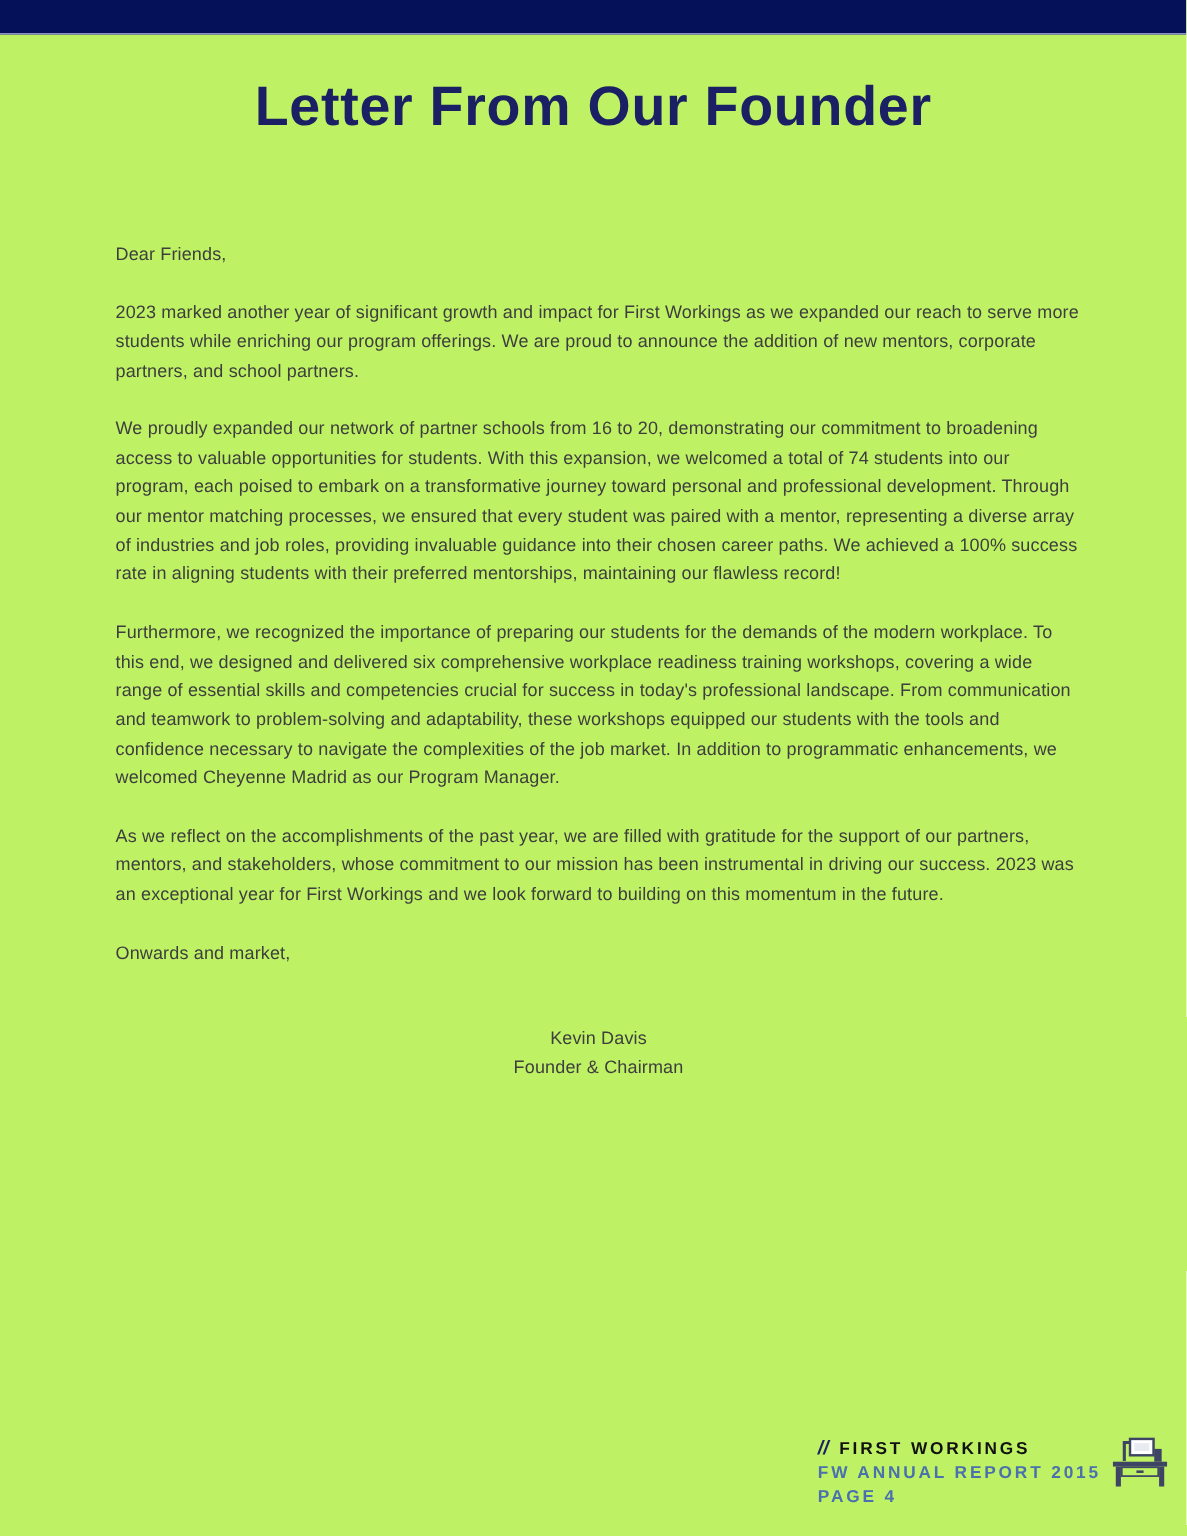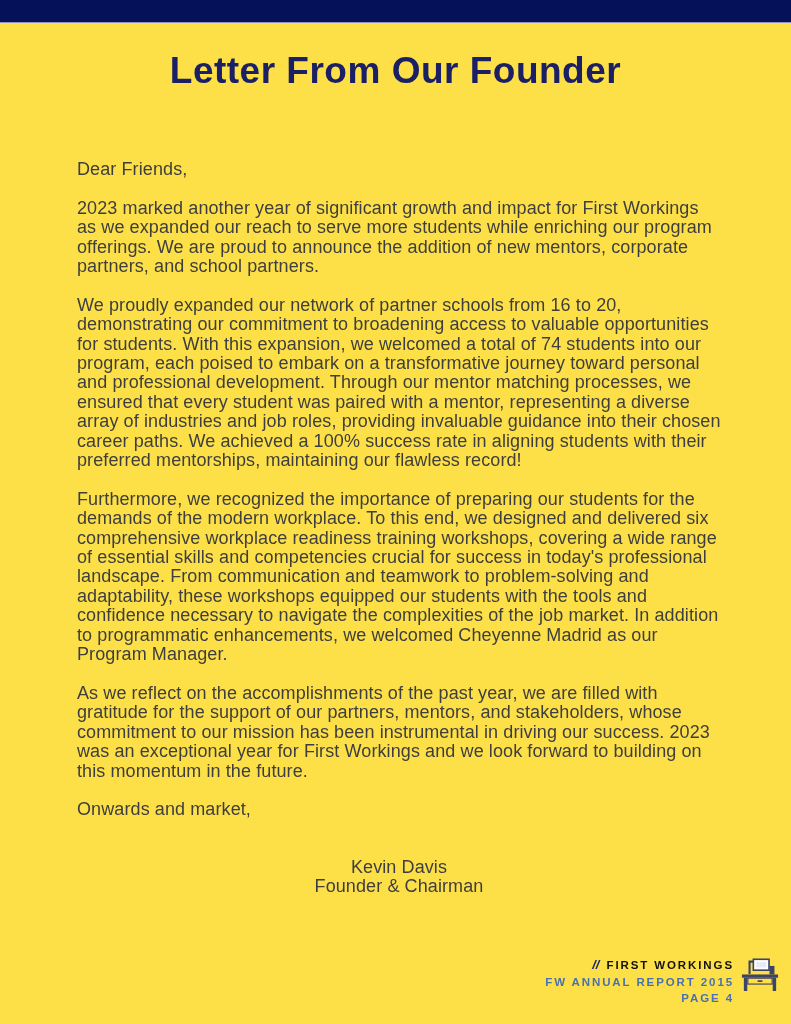--- a/index.html
+++ b/index.html
@@ -2,21 +2,21 @@
 <html style="--top-bar: #05125a; --title: #1b2065; --body-text: #3e3e3e; --footer-blue: #4a70ad; --footer-dark: #111111; --icon: #3d4464;"><head>
 <meta charset="utf-8">
 <style>
   * { margin: 0; padding: 0; box-sizing: border-box; }
   html, body { background: #ffffff; }
   .page {
     position: relative;
     width: 791px;
     height: 1024px;
     margin: 0 auto;
-    background: #fde047;
+    background: #bef264;
     overflow: hidden;
     font-family: "Liberation Sans", sans-serif;
   }
   .top-bar {
     position: absolute;
     top: 0; left: 0;
     width: 100%; height: 23px;
     background: var(--top-bar, #05125a);
     border-bottom: 1px solid #8e94bf;
   }
@@ -28,36 +28,36 @@
     font-size: 37px;
     font-weight: 800;
     letter-spacing: 0.5px;
     color: var(--title, #1b2065);
   }
   .letter {
     position: absolute;
     top: 160px;
     left: 77px;
     width: 644px;
-    font-size: 18px;
+    font-size: 12px;
     line-height: 19.4px;
     letter-spacing: 0.1px;
     color: var(--body-text, #3e3e3e);
   }
   .letter p { margin: 0 0 19.4px 0; }
   .signature { margin-top: 38px; text-align: center; }
   .footer {
     position: absolute;
     right: 12px;
     bottom: 20px;
     display: flex;
     align-items: flex-start;
     gap: 7px;
   }
-  .footer-text { text-align: right; padding-top: 3px; }
+  .footer-text { text-align: left; padding-top: 3px; }
   .brand-line {
     font-size: 11.5px;
     font-weight: 700;
     letter-spacing: 1.9px;
     color: var(--footer-dark, #111111);
     white-space: nowrap;
   }
   .brand-slashes {
     color: var(--title, #1b2065);
     font-style: italic;

